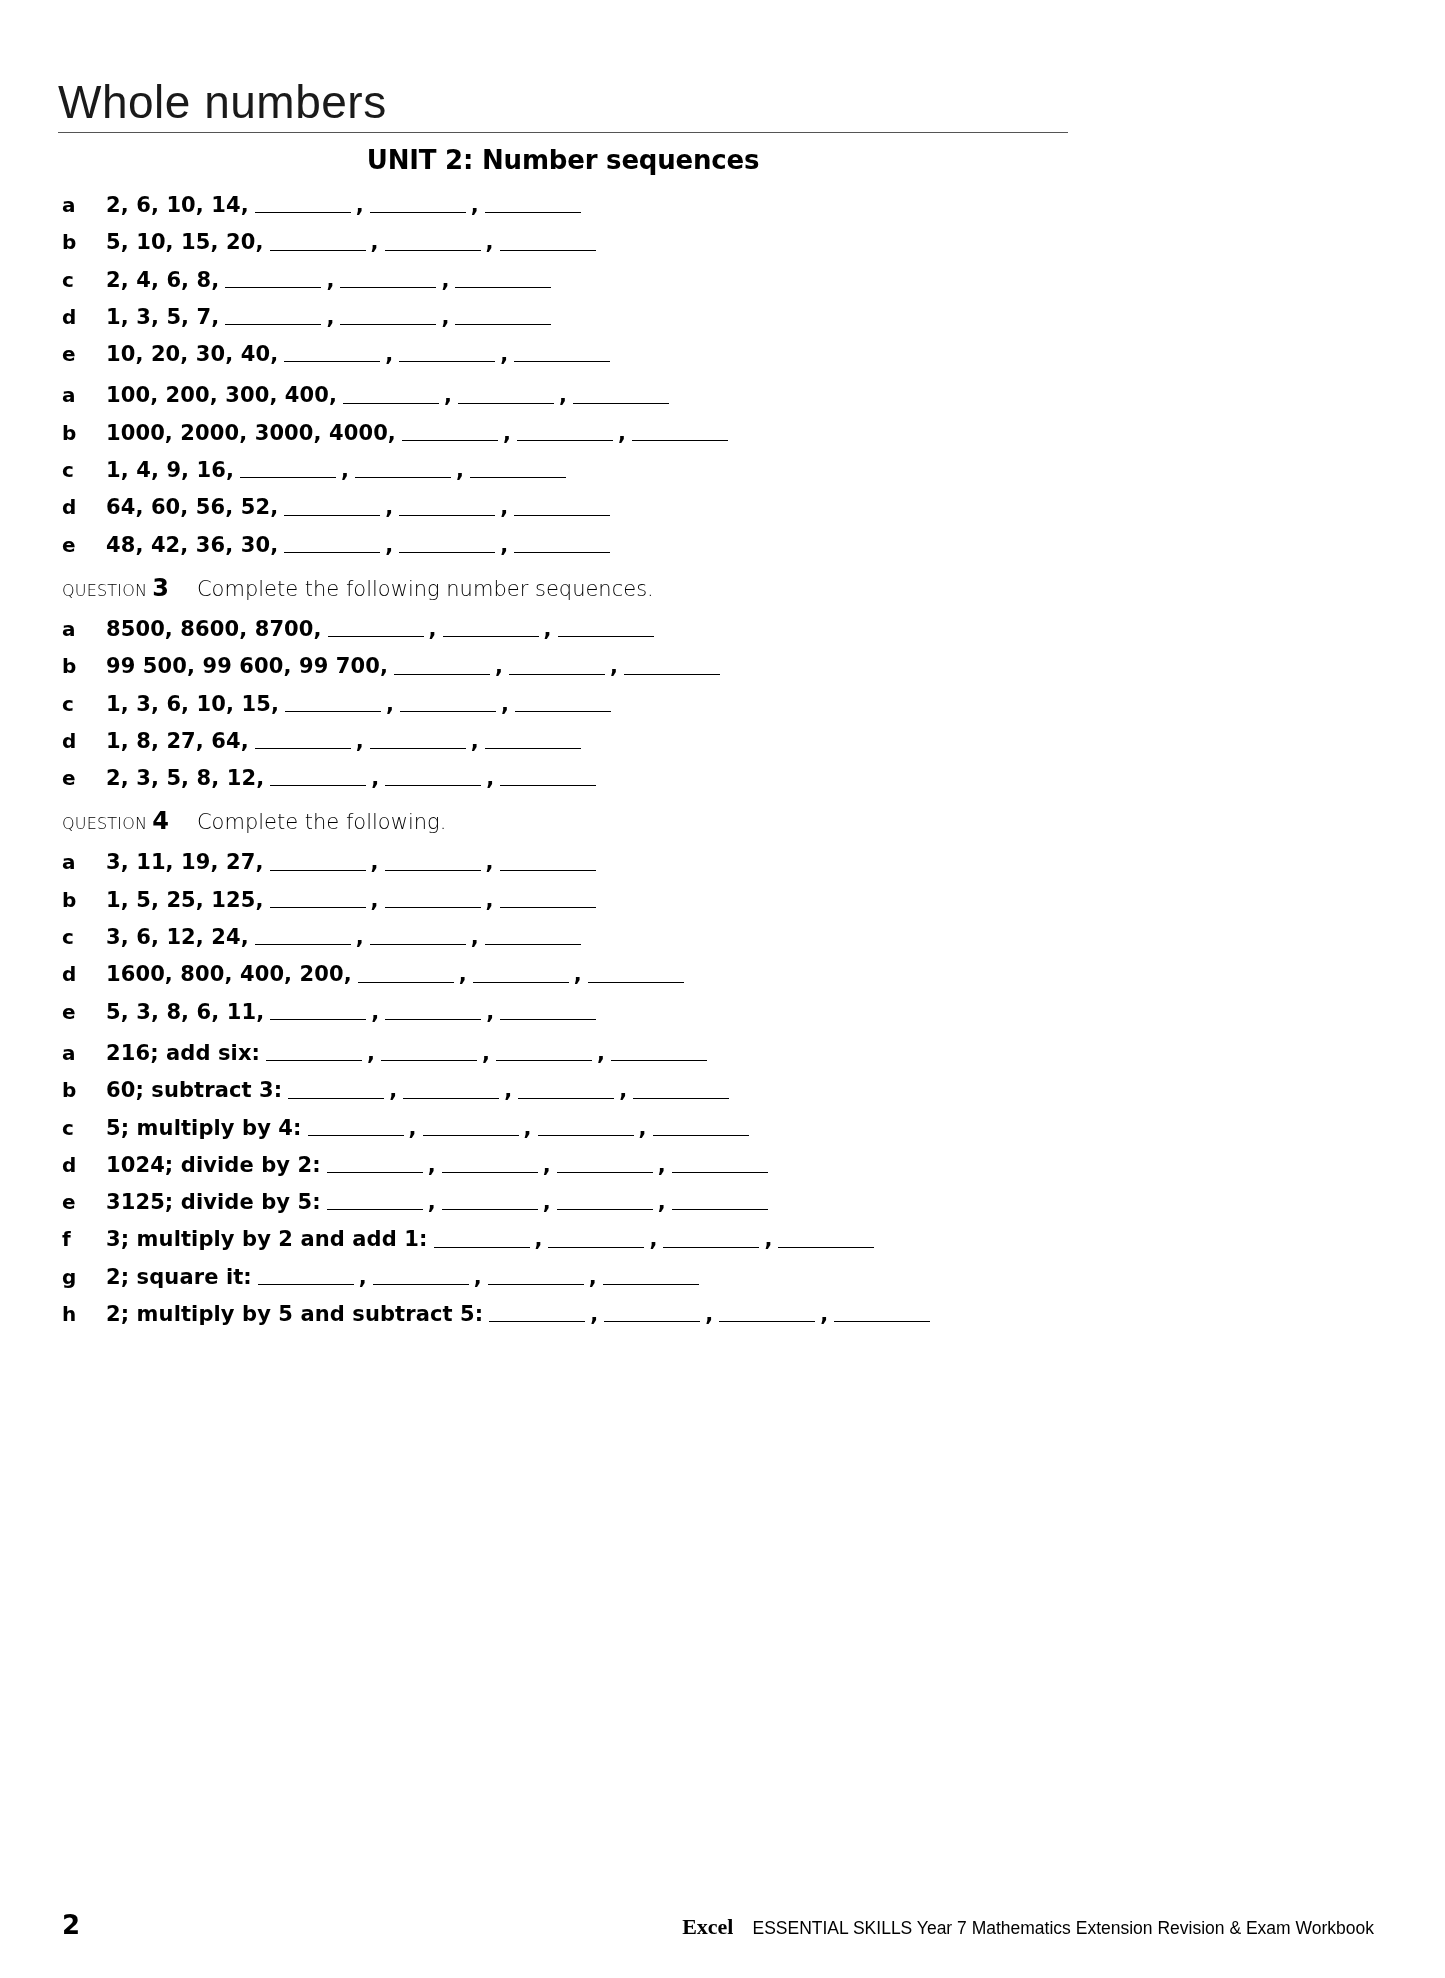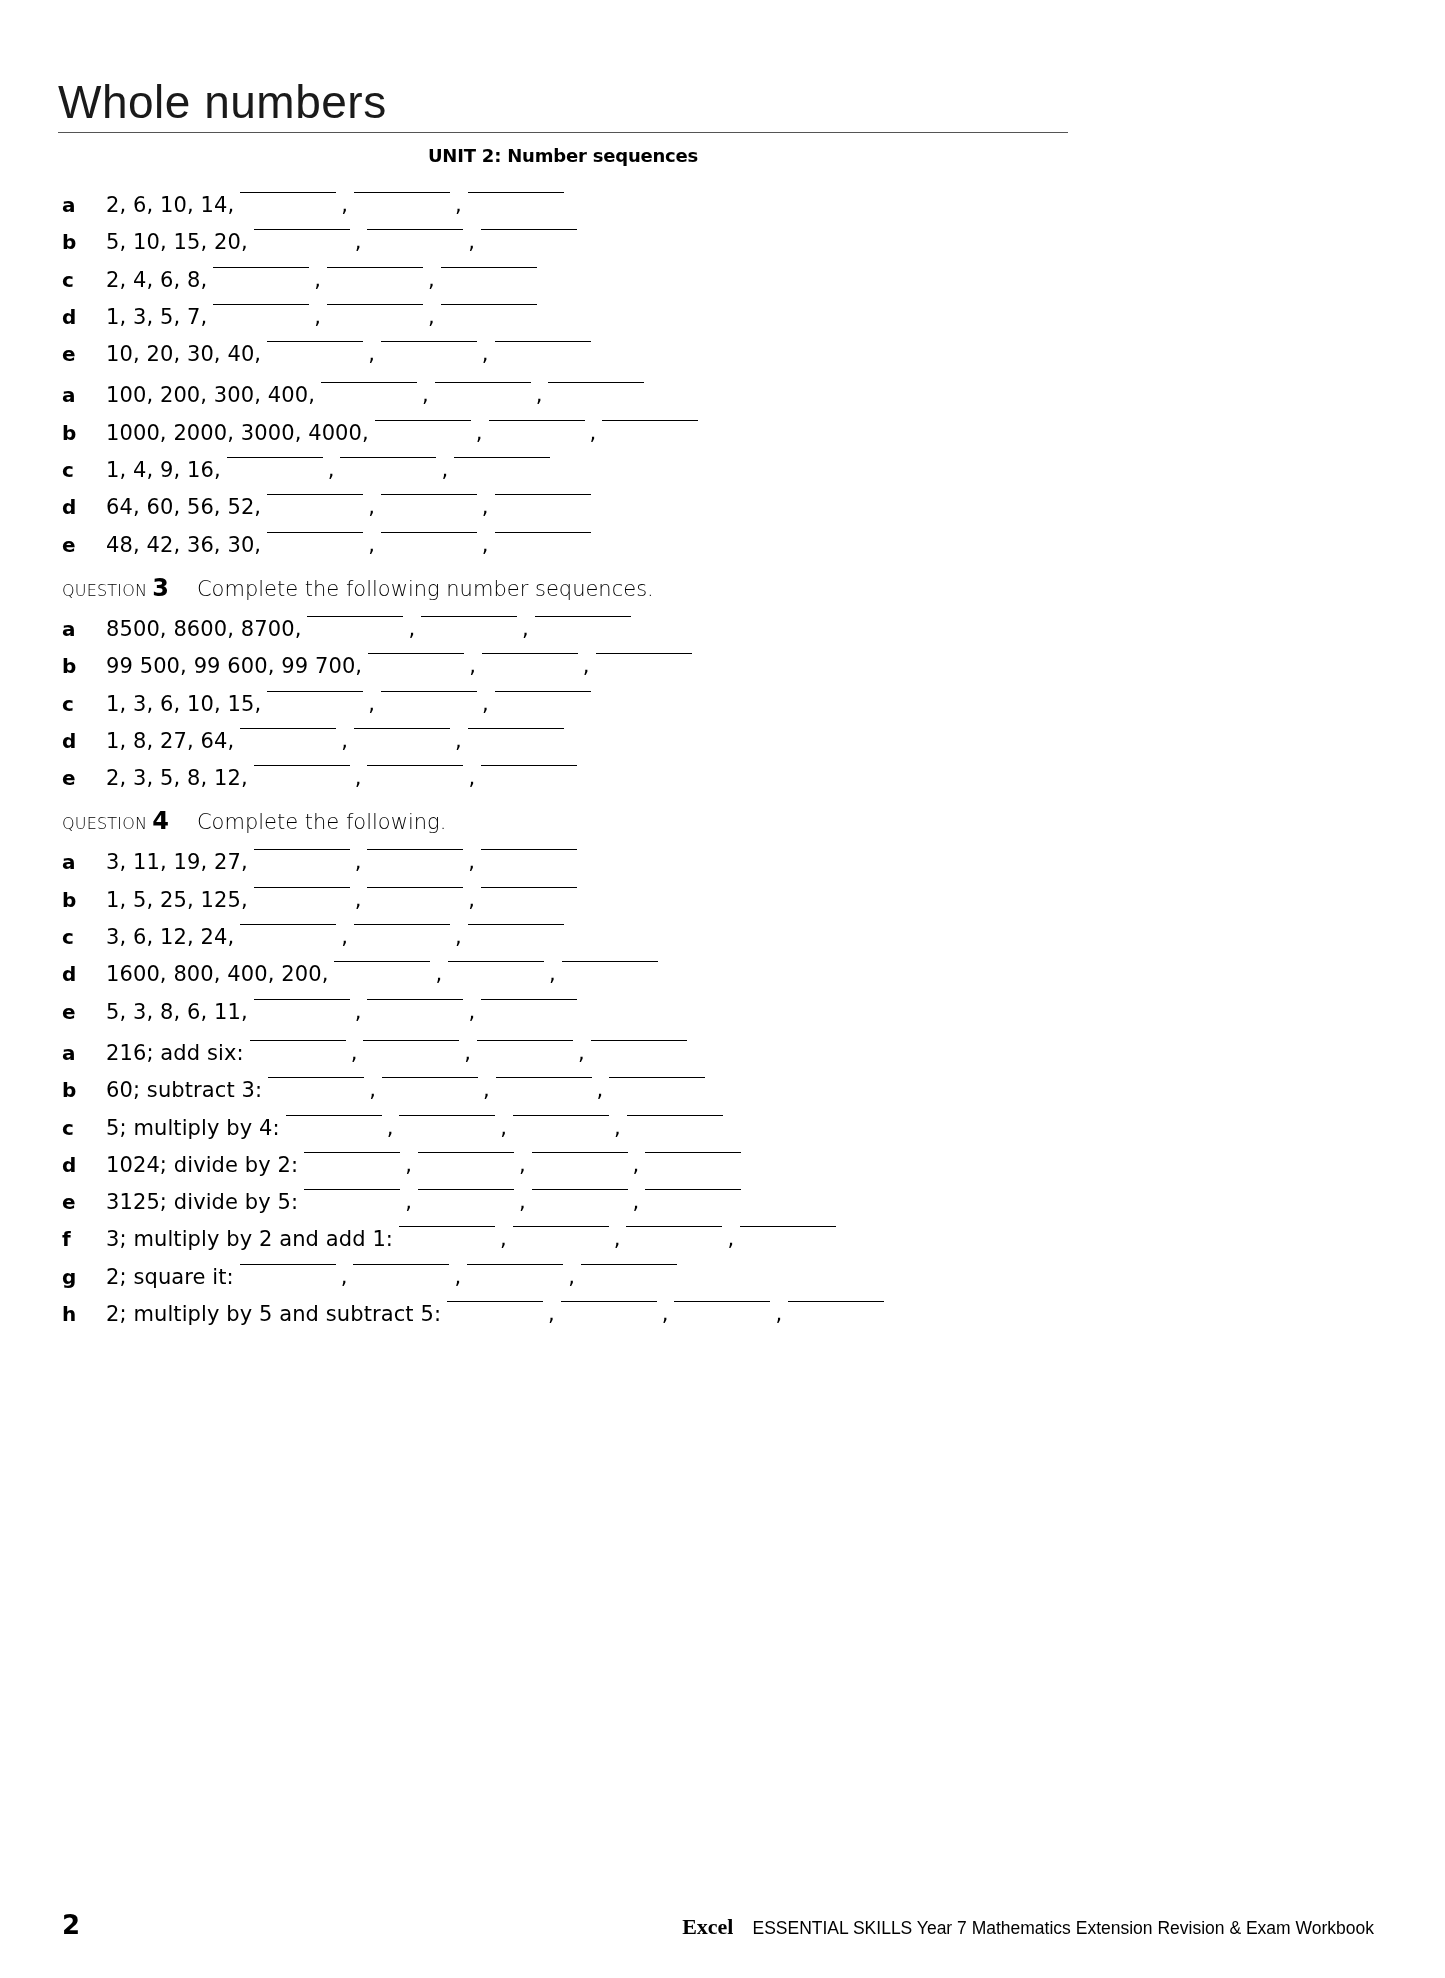--- a/index.html
+++ b/index.html
@@ -43,21 +43,21 @@
   }
   .title-rule {
     border-bottom: 1.6px solid #555;
     width: 100%;
     margin-top: 2px;
   }
   .unit-title {
     text-align: center;
     font-family: "DejaVu Sans", sans-serif;
     font-weight: bold;
-    font-size: 18px;
+    font-size: 26px;
     letter-spacing: -0.2px;
     margin-top: 12px;
     color: #000;
   }
 
   
   .content {
     position: absolute;
     left: 62px;
     top: 192px;
@@ -106,25 +106,25 @@
   }
   .item-letter {
     font-weight: bold;
     font-size: 20px;
     width: 44px;
     flex: 0 0 44px;
     font-family: "DejaVu Sans", sans-serif;
   }
   .item-body {
     display: flex;
-    align-items: flex-start;
+    align-items: flex-end;
     flex-wrap: nowrap;
     font-size: 21px;
     font-family: "DejaVu Sans", sans-serif;
-    font-weight: 400;
+    font-weight: 700;
     white-space: nowrap;
   }
   .seq {
     font-size: 21px;
     letter-spacing: 0.1px;
   }
   .blank {
     display: inline-block;
     border-bottom: 1.7px solid #000;
     width: 96px;

